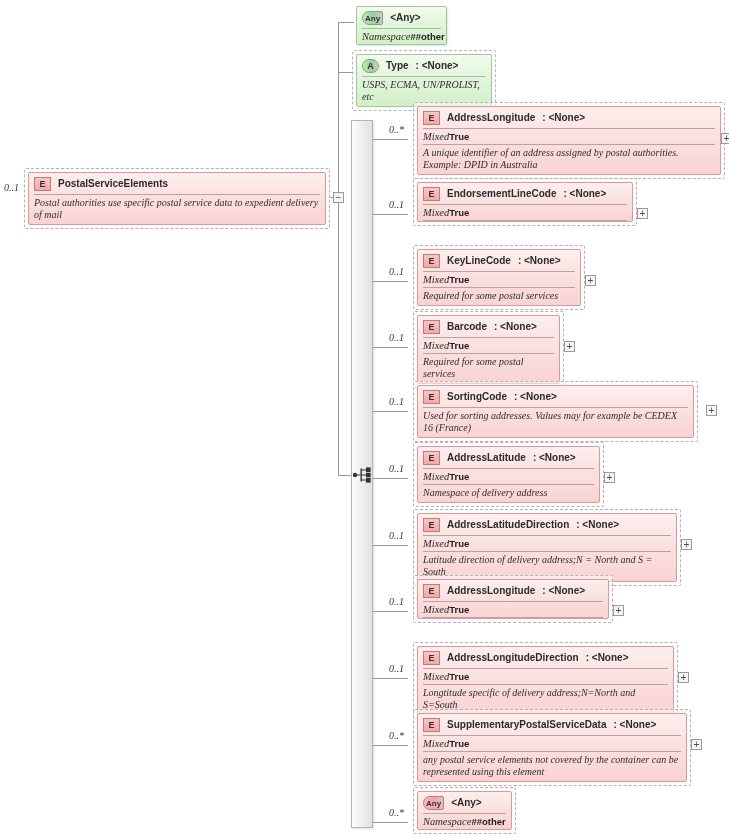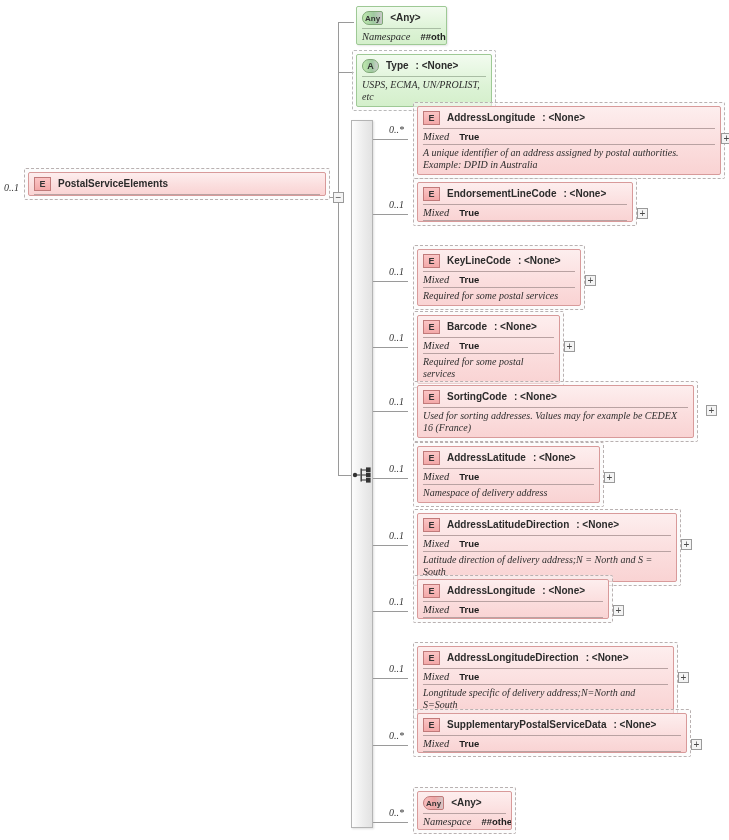--- a/index.html
+++ b/index.html
@@ -153,21 +153,20 @@
     margin: 0 5px;
   }
   .node.attr .hr { background: #a9bda4; }
 
   
   .prop-row {
     display: flex;
     align-items: flex-start;
     padding: 2px 6px 2px 5px;
     font-size: 10px;
-    gap: 10px;
   }
   .prop-name {
     font-style: italic;
     color: #2b2b2b;
     font-family: "Liberation Serif", serif;
     font-size: 10.5px;
   }
   .prop-val {
     font-weight: bold;
     color: #1d1d1d;
@@ -227,20 +226,21 @@
   <div class="hline" style="left:373px; top:822px; width:35px;"></div>
 
   <div class="card" style="left:4px; top:182px;">0..1</div>
   <div class="node elem optional" style="left:24px; top:168px; width:306px;">
     <div class="inner">
       <div class="title-row">
         <span class="badge e">E</span>
         <span class="node-title">PostalServiceElements</span>
       </div>
       <div class="hr"></div>
+      <div class="desc">Postal authorities use specific postal service data to expedient delivery of mail</div>
     </div>
   </div>
   <div class="toggle" style="left:333px; top:192px;">−</div>
 
   <div class="node attr required" style="left:352px; top:2px; width:99px;">
     <div class="inner">
       <div class="title-row">
         <span class="badge any">Any</span>
         <span class="node-title">&lt;Any&gt;</span>
       </div>
@@ -435,20 +435,21 @@
         <span class="badge e">E</span>
         <span class="node-title">SupplementaryPostalServiceData</span>
         <span class="node-title sep">: &lt;None&gt;</span>
       </div>
       <div class="hr"></div>
       <div class="prop-row">
         <span class="prop-name">Mixed</span>
         <span class="prop-val">True</span>
       </div>
       <div class="hr"></div>
+      <div class="desc">any postal service elements not covered by the container can be represented using this element</div>
     </div>
   </div>
   <div class="toggle" style="left:691px; top:739px;">+</div>
 
   <div class="card" style="left:389px; top:807px;">0..*</div>
   <div class="node elem optional" style="left:413px; top:787px; width:103px;">
     <div class="inner">
       <div class="title-row">
         <span class="badge any-p">Any</span>
         <span class="node-title">&lt;Any&gt;</span>

